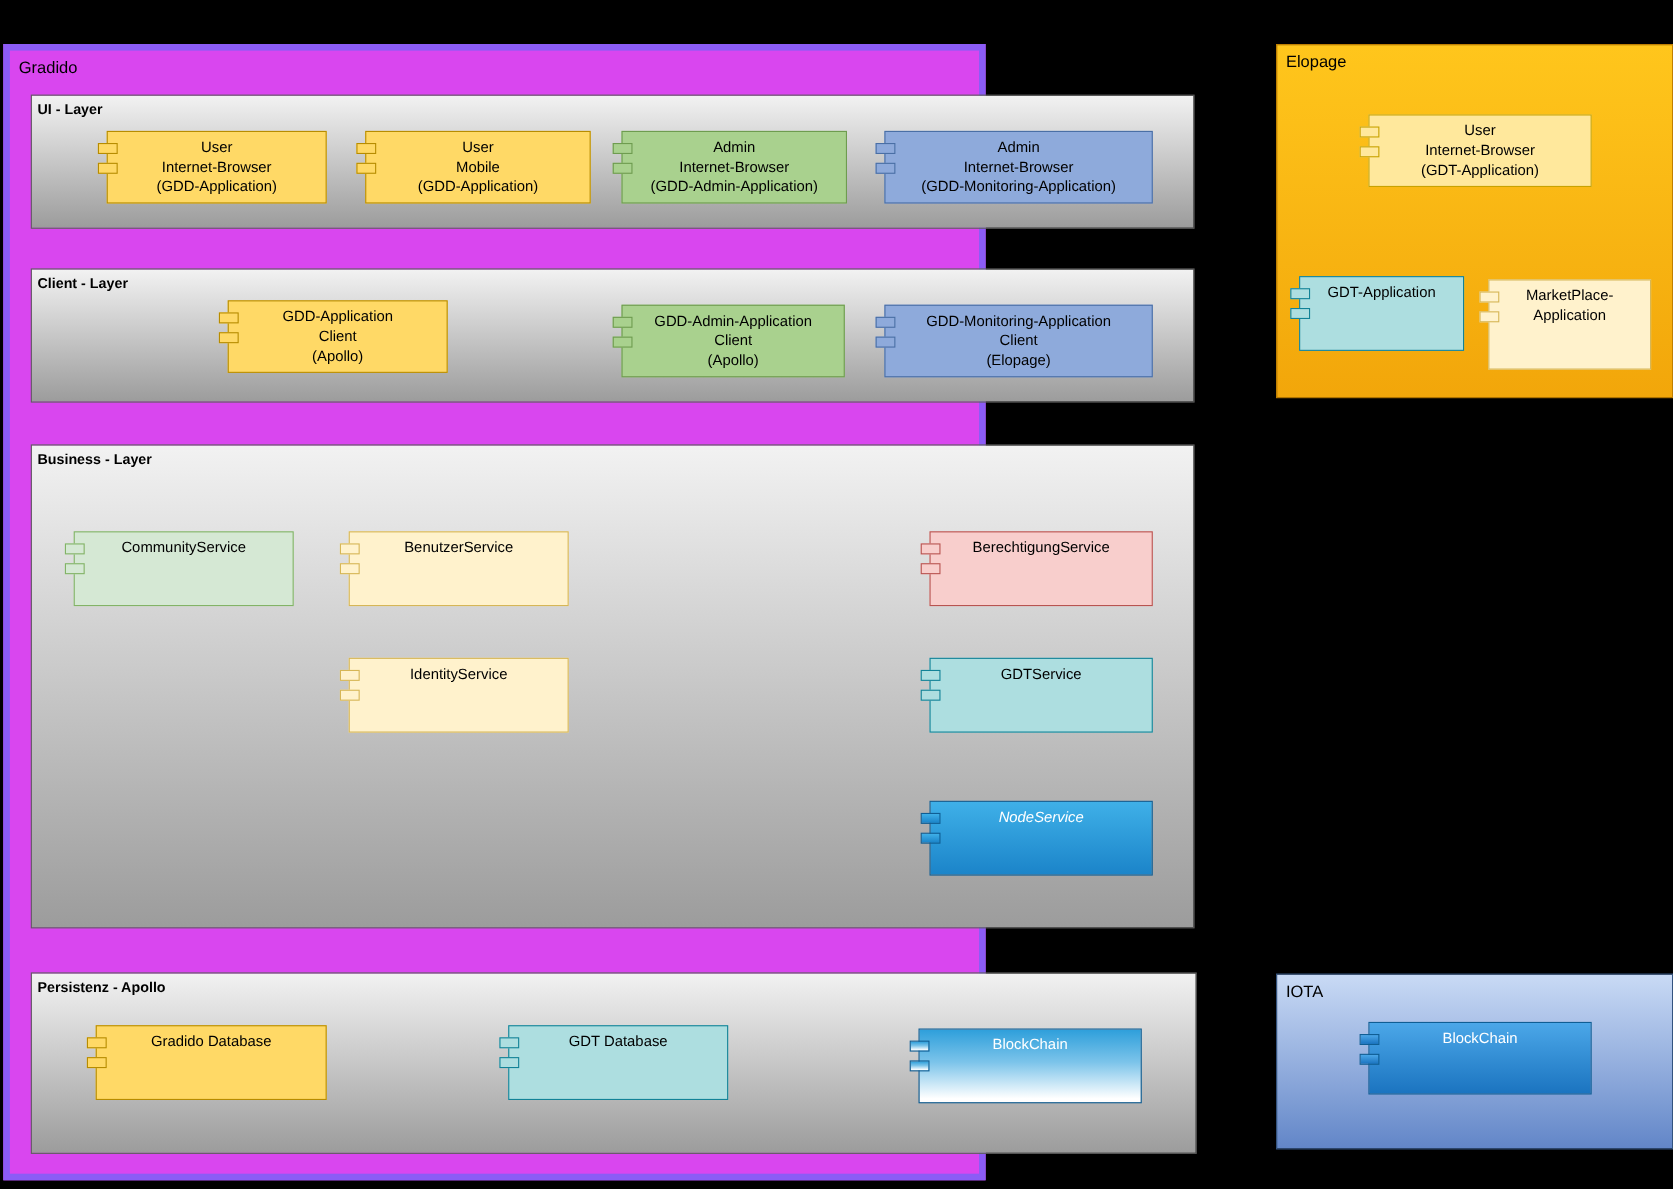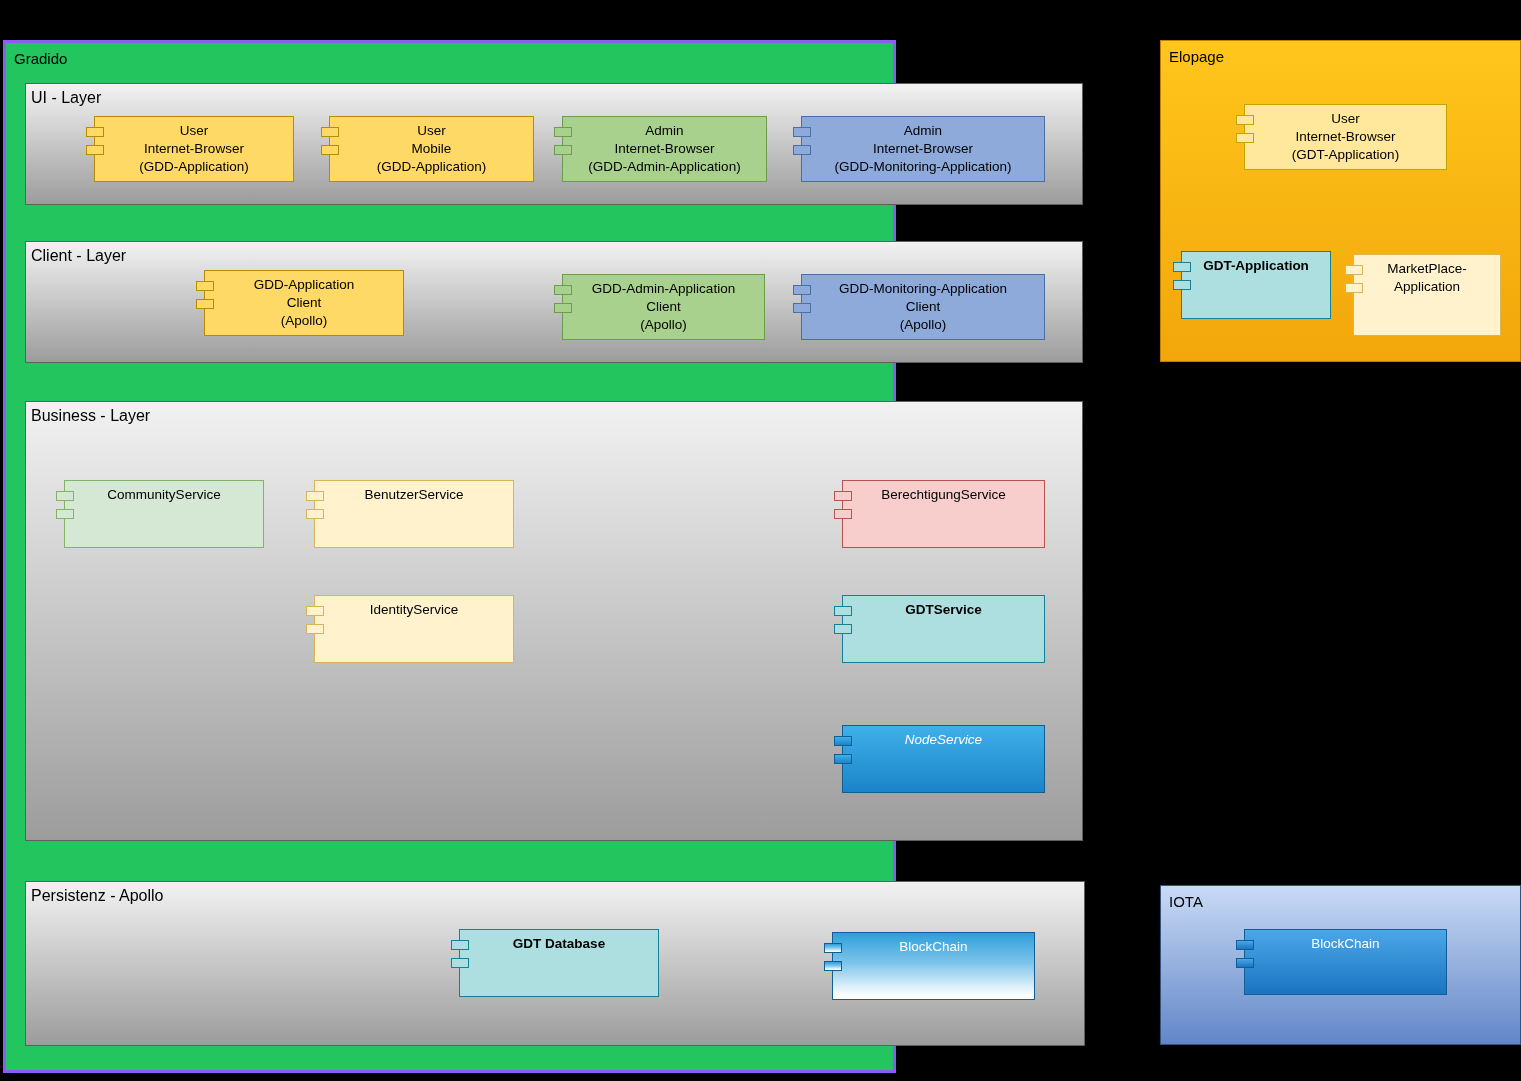--- a/index.html
+++ b/index.html
@@ -1,43 +1,43 @@
 <!DOCTYPE html>
 <html><head>
 <meta charset="utf-8">
 <style>
   * { margin:0; padding:0; box-sizing:border-box; }
   html,body { background:#000; font-family:"Liberation Sans", sans-serif; }
   #canvas { position:relative; width:1521px; height:1081px; background:#000; overflow:hidden; }
 
   .container { position:absolute; }
-  .gradido { left:3px; top:40px; width:893px; height:1033px; background:#22c55e; border:3px solid #8b5cf6; }
+  .gradido { left:3px; top:40px; width:893px; height:1033px; background:#d946ef; border:6px solid #8b5cf6; }
   .elopage { left:1160px; top:40px; width:361px; height:322px; background:linear-gradient(180deg,#FFC61C 0%,#F2A60A 100%); border:1px solid #C07F00; }
   .iota    { left:1160px; top:885px; width:361px; height:160px; background:linear-gradient(180deg,#C9DAF5 0%,#6286C8 100%); border:1px solid #33537F; }
 
   .ctitle { position:absolute; left:8px; top:7px; font-size:15px; color:#000; }
 
   .layer { position:absolute; background:linear-gradient(180deg,#F2F2F2 0%,#9C9C9C 100%); border:1px solid #5f5f5f; }
-  .ltitle { position:absolute; left:5px; top:5px; font-size:16px; color:#000; }
+  .ltitle { position:absolute; left:5px; top:5px; font-size:13px; color:#000;font-weight:bold; }
 
   .comp { position:absolute; border:1px solid #666; text-align:center; font-size:13.5px; color:#000; }
   .comp .lbl { display:block; padding:5px 3px 0; line-height:18px; white-space:pre-line; }
 
   .port { position:absolute; left:-9px; width:18px; height:10px; background:inherit; border:inherit; }
   .p1 { top:10px; } .p2 { top:28px; }
 
   .c-yellow      { background:#FFD966; border-color:#B78C00; }
   .c-cream       { background:#FFE89C; border-color:#C8A200; }
   .c-lightyellow { background:#FFF2CC; border-color:#D6B656; }
   .c-green       { background:#A9D18E; border-color:#6E9C4F; }
   .c-lightgreen  { background:#D5E8D4; border-color:#82B366; }
   .c-periwinkle  { background:#8EAADB; border-color:#4A6FA5; }
   .c-lightblue   { background:#DAE8FC; border-color:#6C8EBF; }
   .c-pink        { background:#F8CECC; border-color:#B85450; }
-  .c-teal        { background:#ADDEE0; border-color:#128297;font-weight:bold; }
+  .c-teal        { background:#ADDEE0; border-color:#128297; }
   .c-solidblue   { background:linear-gradient(180deg,#3FB0E8 0%,#1B84C9 100%); border-color:#0F5E94; color:#fff;font-style:italic; }
   .c-bluefade    { background:linear-gradient(180deg,#2E9FDB 0%,#7CC4EA 45%,#FFFFFF 95%); border-color:#0F5E94; color:#fff; }
   .c-iotablue    { background:linear-gradient(180deg,#4BA7E8 0%,#1B74C0 100%); border-color:#0F5E94; color:#fff; }
 </style>
 </head>
 <body>
 
 <div id="canvas">
 
   <div class="container gradido">
@@ -91,21 +91,21 @@
         <span class="port p2"></span>
         <span class="lbl">GDD-Admin-Application
 Client
 (Apollo)</span>
       </div>
       <div class="comp c-periwinkle" style="left:775px;top:32px;width:244px;height:66px">
         <span class="port p1"></span>
         <span class="port p2"></span>
         <span class="lbl">GDD-Monitoring-Application
 Client
-(Apollo)</span>
+(Elopage)</span>
       </div>
     </div>
 
     <div class="layer" style="left:19px;top:358px;width:1058px;height:440px">
       <div class="ltitle">Business - Layer</div>
 
       <div class="comp c-lightgreen" style="left:38px;top:78px;width:200px;height:68px">
         <span class="port p1"></span>
         <span class="port p2"></span>
         <span class="lbl">CommunityService</span>
@@ -133,20 +133,25 @@
       <div class="comp c-solidblue" style="left:816px;top:323px;width:203px;height:68px">
         <span class="port p1"></span>
         <span class="port p2"></span>
         <span class="lbl">NodeService</span>
       </div>
     </div>
 
     <div class="layer" style="left:19px;top:838px;width:1060px;height:165px">
       <div class="ltitle">Persistenz - Apollo</div>
 
+      <div class="comp c-yellow" style="left:58px;top:47px;width:210px;height:68px">
+        <span class="port p1"></span>
+        <span class="port p2"></span>
+        <span class="lbl">Gradido Database</span>
+      </div>
       <div class="comp c-teal" style="left:433px;top:47px;width:200px;height:68px">
         <span class="port p1"></span>
         <span class="port p2"></span>
         <span class="lbl">GDT Database</span>
       </div>
       <div class="comp c-bluefade" style="left:806px;top:50px;width:203px;height:68px">
         <span class="port p1"></span>
         <span class="port p2"></span>
         <span class="lbl">BlockChain</span>
       </div>

